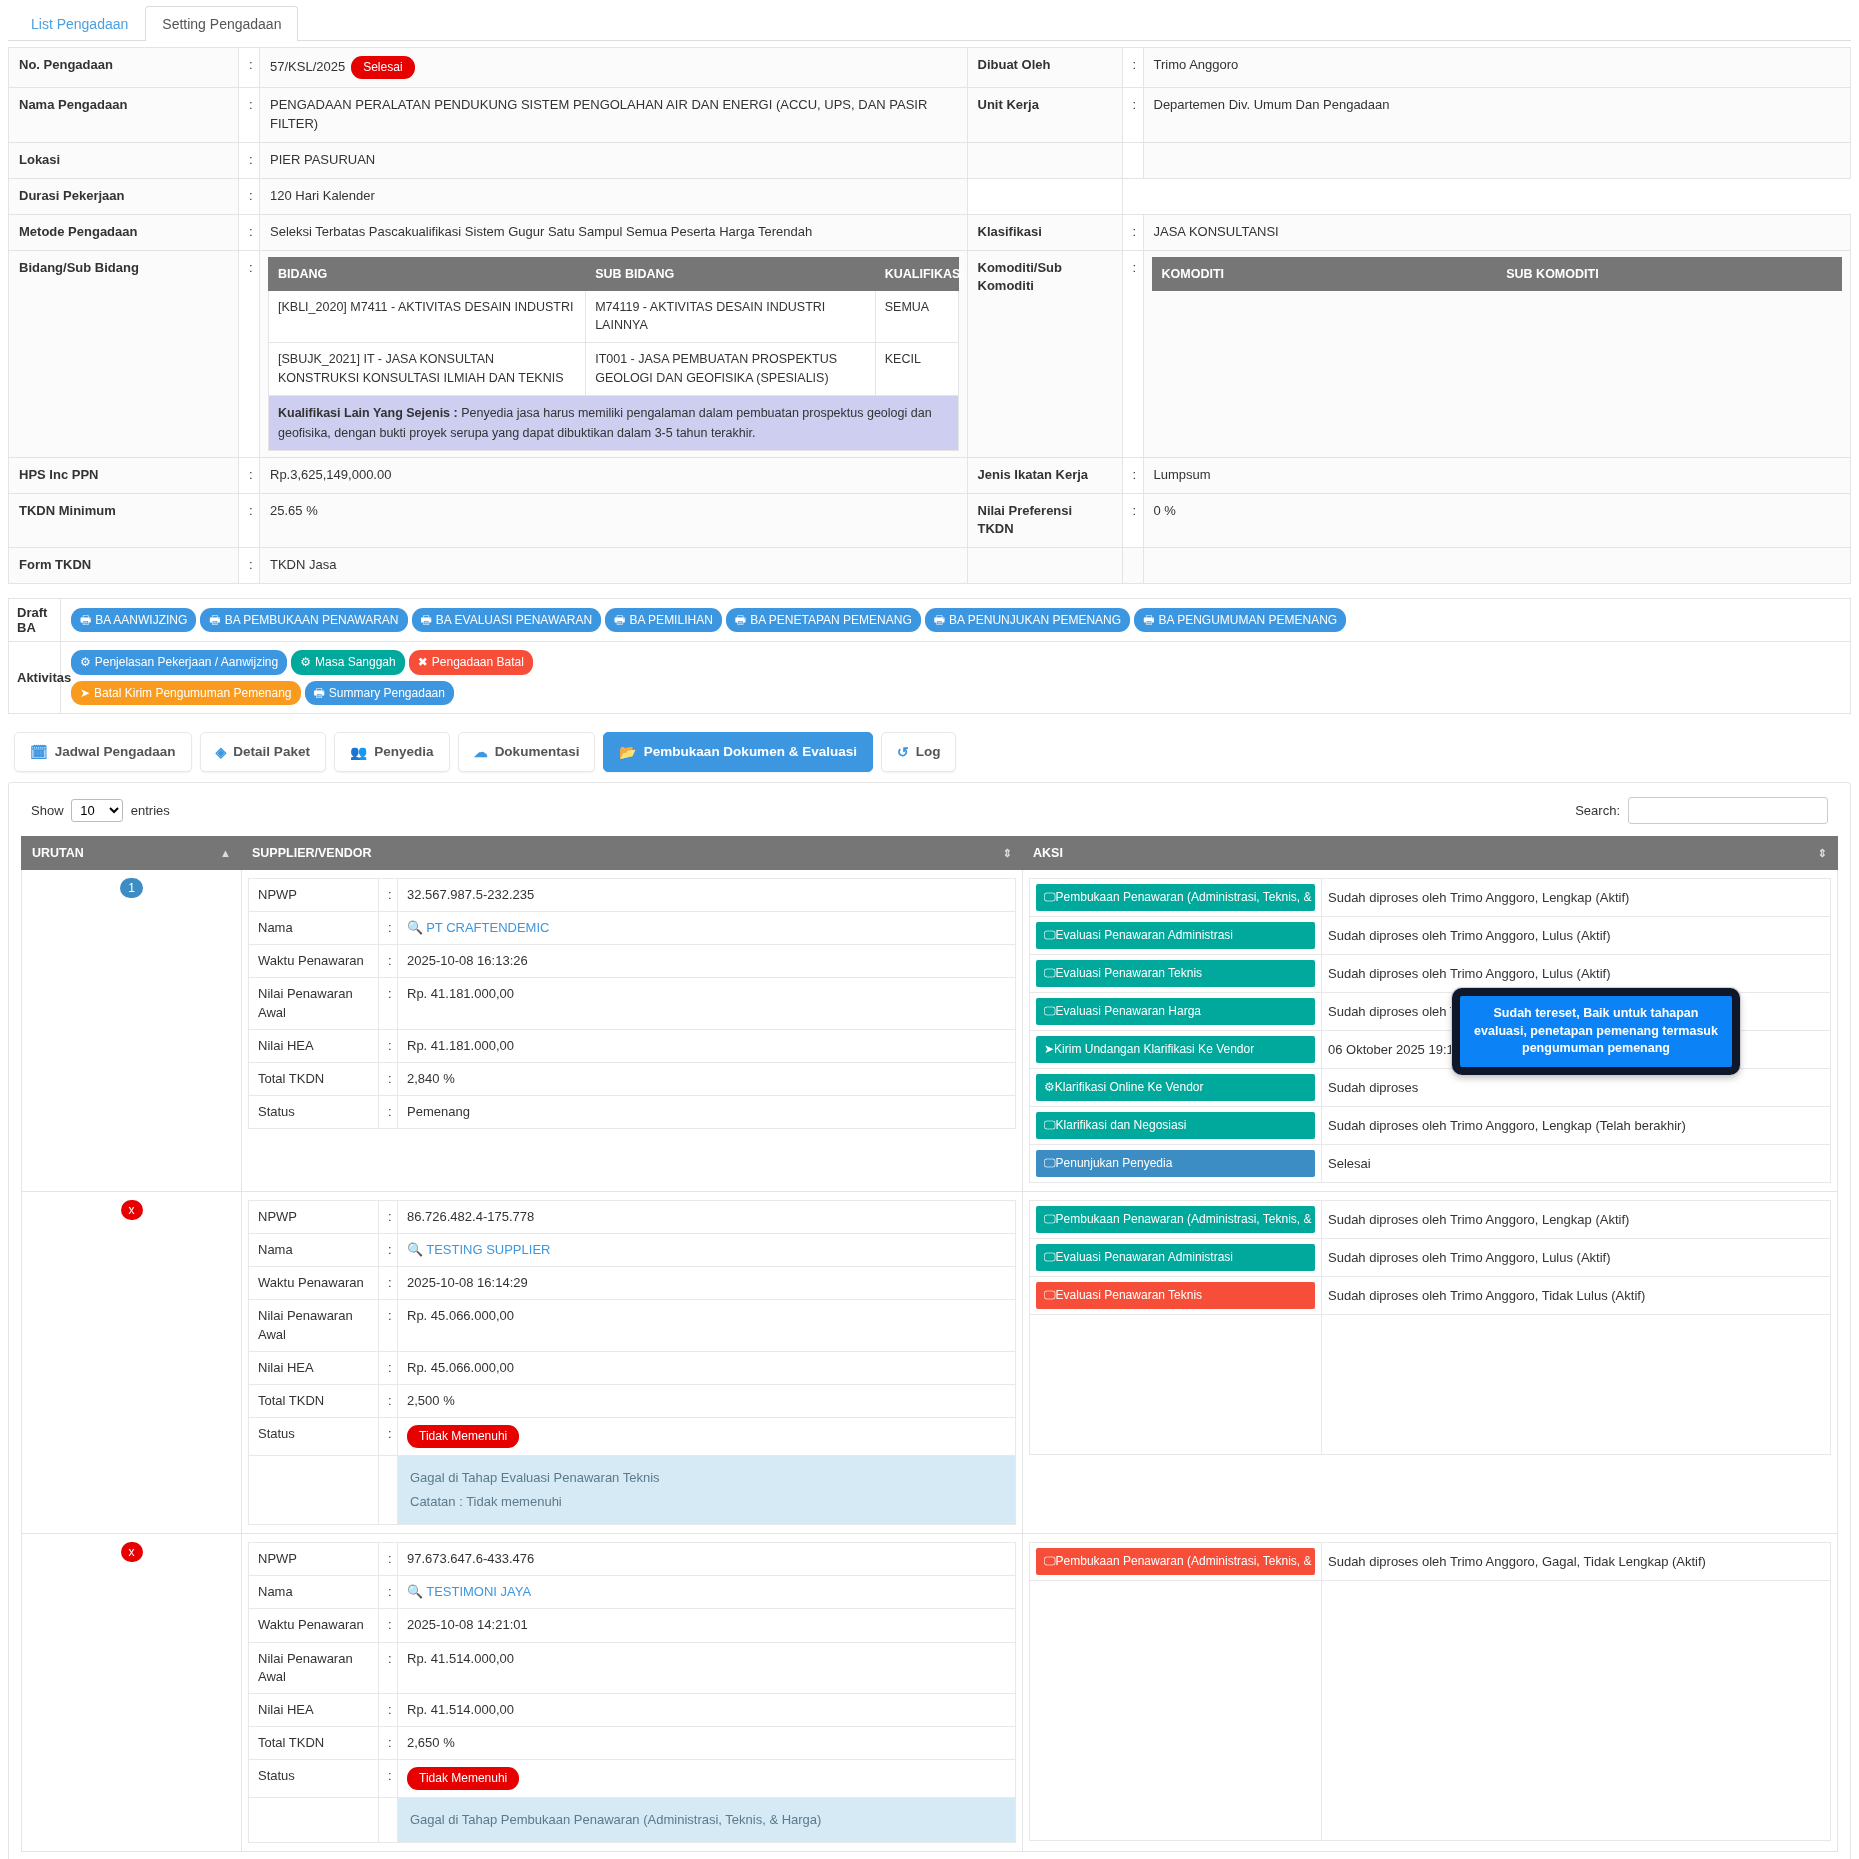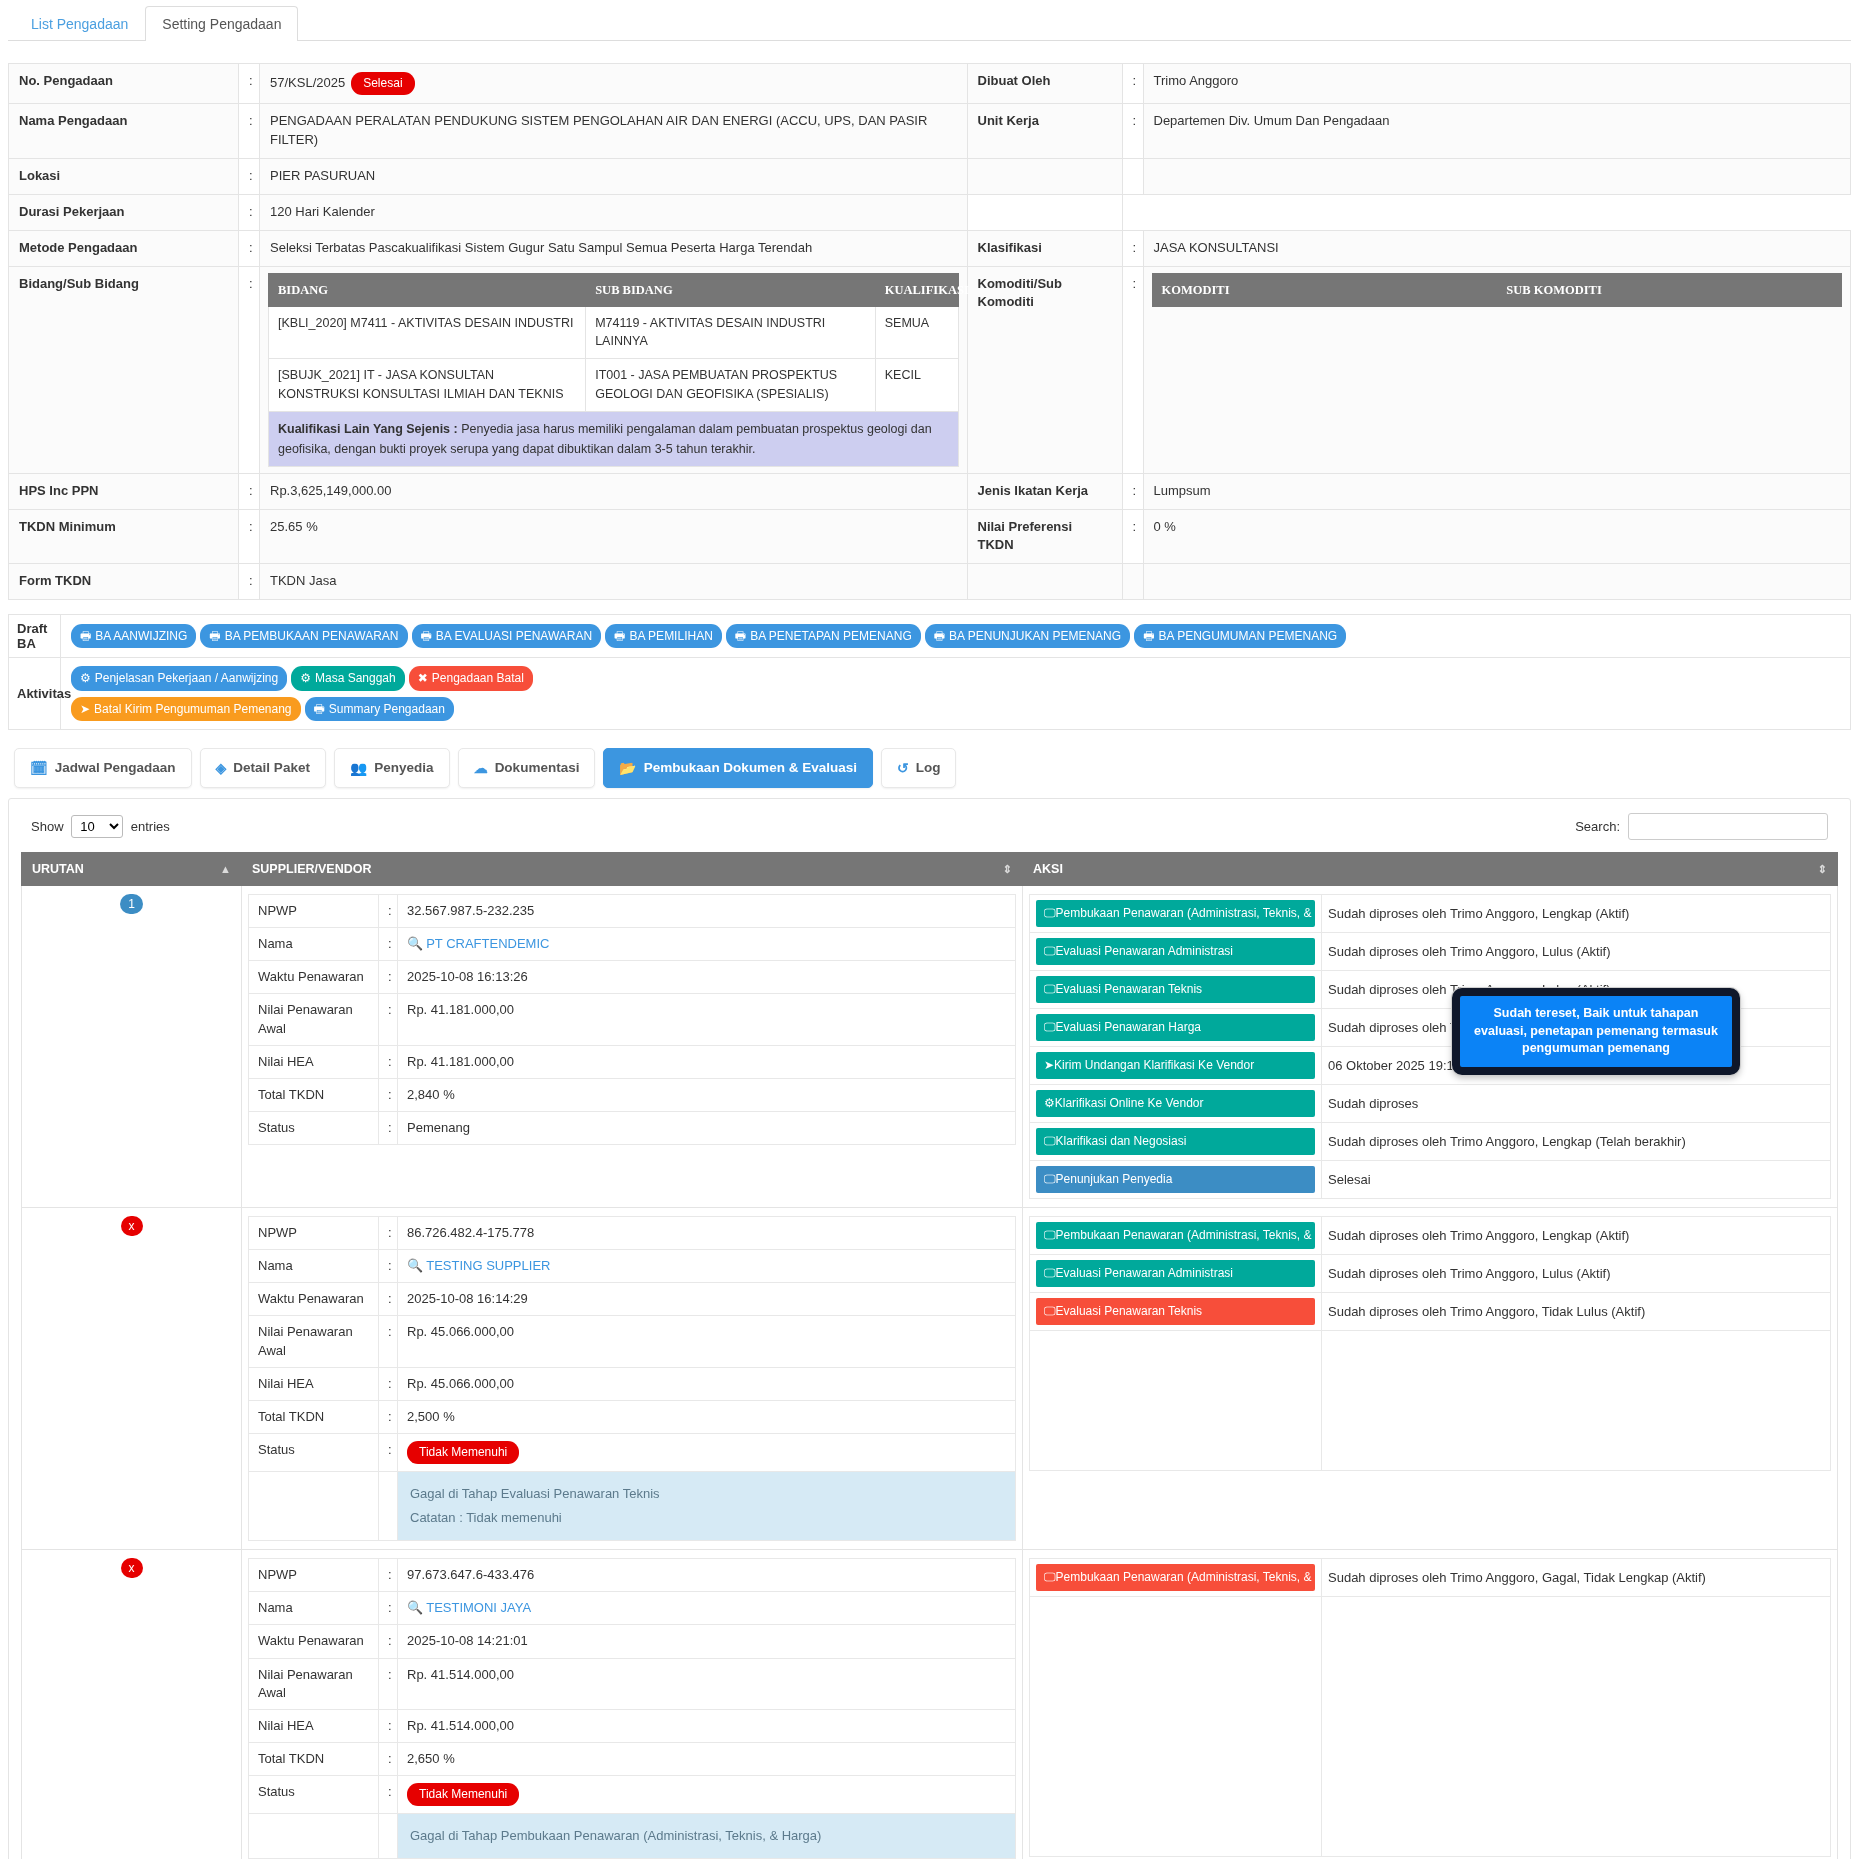--- a/index.html
+++ b/index.html
@@ -33,21 +33,21 @@
     border-radius: 4px 4px 0 0;
   }
   .toptab.active {
     background: #fff;
     border-color: #ddd;
     border-bottom-color: #fff;
     color: #555;
   }
 
   
-  table.info { width: 100%; border-collapse: collapse; table-layout: fixed; margin-top: 22px;}
+  table.info { width: 100%; border-collapse: collapse; table-layout: fixed; margin-top: 6px;}
   table.info td {
     border: 1px solid #e4e4e4;
     padding: 8px 10px;
     vertical-align: top;
     font-size: 13px;
     line-height: 1.45;
   }
   td.lbl { width: 230px; font-weight: bold; background: #fbfbfb; }
   td.colon { width: 16px; text-align: left; padding-left: 4px; padding-right: 4px;}
   td.val { background: #fbfbfb; }
@@ -56,21 +56,20 @@
     display: inline-block; background: #e60000; color: #fff;
     border-radius: 11px; padding: 3px 12px; font-size: 12px;
     margin-left: 6px; vertical-align: middle; font-weight: normal;
   }
   
   table.sub { width: 100%; border-collapse: collapse; table-layout: fixed; }
   table.sub th {
     background: #767676; color: #fff; text-align: left;
     padding: 7px 9px; font-size: 12.5px; font-weight: bold;
     border: 1px solid #767676;
-    font-family: Liberation Serif, serif;
   }
   table.sub td {
     border: 1px solid #e4e4e4; padding: 7px 9px;
     font-size: 12.5px; background: #fff; vertical-align: top;
     line-height: 1.5;
   }
   tr.kualif td {
     background: #cdcef0; font-size: 12.5px; line-height: 1.6;
   }
   .kualif b { font-weight: bold; }

